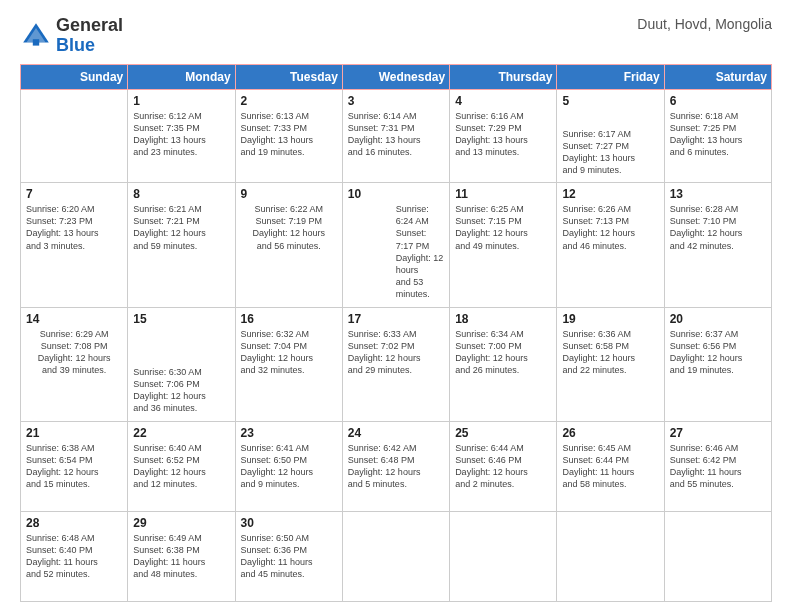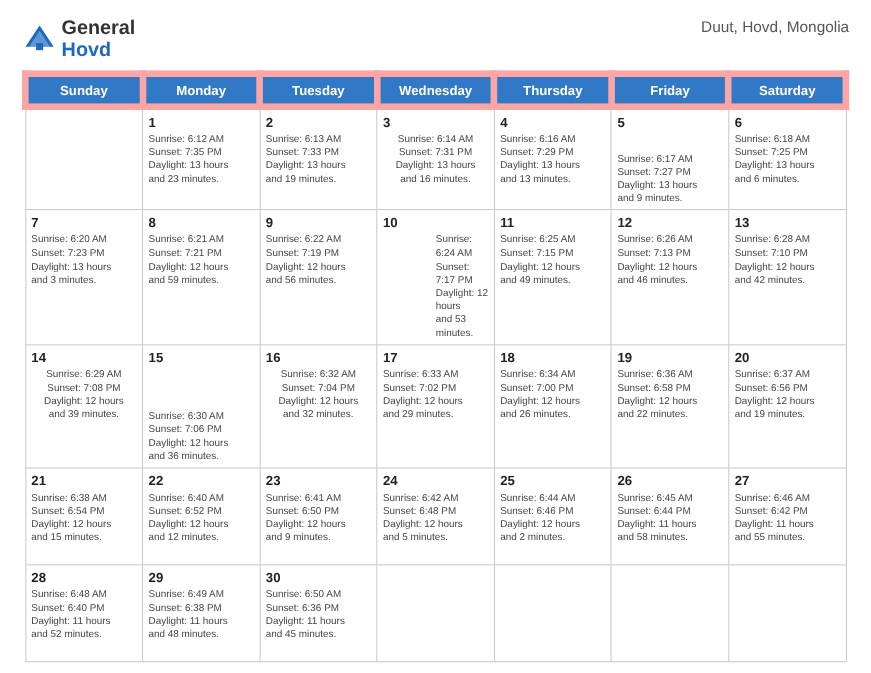--- a/index.html
+++ b/index.html
@@ -58,22 +58,22 @@
       border-collapse: collapse;
       width: 100%;
       table-layout: fixed;
     }
     .calendar th {
       background-color: #3178c6;
       color: #fff;
       font-size: 12px;
       font-weight: bold;
       padding: 5px 4px;
-      text-align: center;
-      border: 6px solid #fca5a5;
+      text-align: right;
+      border: 1px solid #fca5a5;
     }
     .calendar td {
       border: 1px solid #ccc;
       vertical-align: top;
       padding: 4px 5px;
       font-size: 9.5px;
       color: #333;
       height: 88px;
     }
     .day-number {
@@ -102,21 +102,21 @@
 <div class="page">
   <div class="header">
     <div class="logo">
       <svg class="logo-icon" viewBox="0 0 40 40">
         <polygon points="20,4 36,28 4,28" fill="#1a6abf"></polygon>
         <polygon points="20,10 32,28 8,28" fill="#fff" opacity="0.3"></polygon>
         <rect x="16" y="24" width="8" height="8" fill="#1a6abf"></rect>
       </svg>
       <div class="logo-text">
         <span class="general">General</span><br>
-        <span class="blue">Hovd</span>
+        <span class="blue">Blue</span>
       </div>
     </div>
     <div class="title-area">
       <div class="subtitle">Duut, Hovd, Mongolia</div>
     </div>
   </div>
 
   <table class="calendar">
     <thead>
       <tr>
@@ -141,21 +141,21 @@
           </td>
           <td>
             <span class="day-number">2</span>
             <div class="day-info" style="white-space: pre-line;">Sunrise: 6:13 AM
 Sunset: 7:33 PM
 Daylight: 13 hours
 and 19 minutes.</div>
           </td>
           <td>
             <span class="day-number">3</span>
-            <div class="day-info" style="white-space: pre-line; text-align: center;">Sunrise: 6:14 AM
+            <div class="day-info" style="white-space: pre-line;">Sunrise: 6:14 AM
 Sunset: 7:31 PM
 Daylight: 13 hours
 and 16 minutes.</div>
           </td>
           <td>
             <span class="day-number">4</span>
             <div class="day-info" style="white-space: pre-line;">Sunrise: 6:16 AM
 Sunset: 7:29 PM
 Daylight: 13 hours
 and 13 minutes.</div>
@@ -185,21 +185,21 @@
           </td>
           <td>
             <span class="day-number">8</span>
             <div class="day-info" style="white-space: pre-line;">Sunrise: 6:21 AM
 Sunset: 7:21 PM
 Daylight: 12 hours
 and 59 minutes.</div>
           </td>
           <td>
             <span class="day-number">9</span>
-            <div class="day-info" style="white-space: pre-line;">Sunrise: 6:22 AM
+            <div class="day-info" style="white-space: pre-line; text-align: center;">Sunrise: 6:22 AM
 Sunset: 7:19 PM
 Daylight: 12 hours
 and 56 minutes.</div>
           </td>
           <td>
             <span class="day-number">10</span>
             <div class="day-info" style="white-space: pre-line; margin-left: 48px;">Sunrise: 6:24 AM
 Sunset: 7:17 PM
 Daylight: 12 hours
 and 53 minutes.</div>
@@ -236,21 +236,21 @@
           </td>
           <td>
             <span class="day-number">15</span>
             <div class="day-info" style="white-space: pre-line; margin-top: 40px;">Sunrise: 6:30 AM
 Sunset: 7:06 PM
 Daylight: 12 hours
 and 36 minutes.</div>
           </td>
           <td>
             <span class="day-number">16</span>
-            <div class="day-info" style="white-space: pre-line; text-align: center;">Sunrise: 6:32 AM
+            <div class="day-info" style="white-space: pre-line;">Sunrise: 6:32 AM
 Sunset: 7:04 PM
 Daylight: 12 hours
 and 32 minutes.</div>
           </td>
           <td>
             <span class="day-number">17</span>
             <div class="day-info" style="white-space: pre-line;">Sunrise: 6:33 AM
 Sunset: 7:02 PM
 Daylight: 12 hours
 and 29 minutes.</div>

